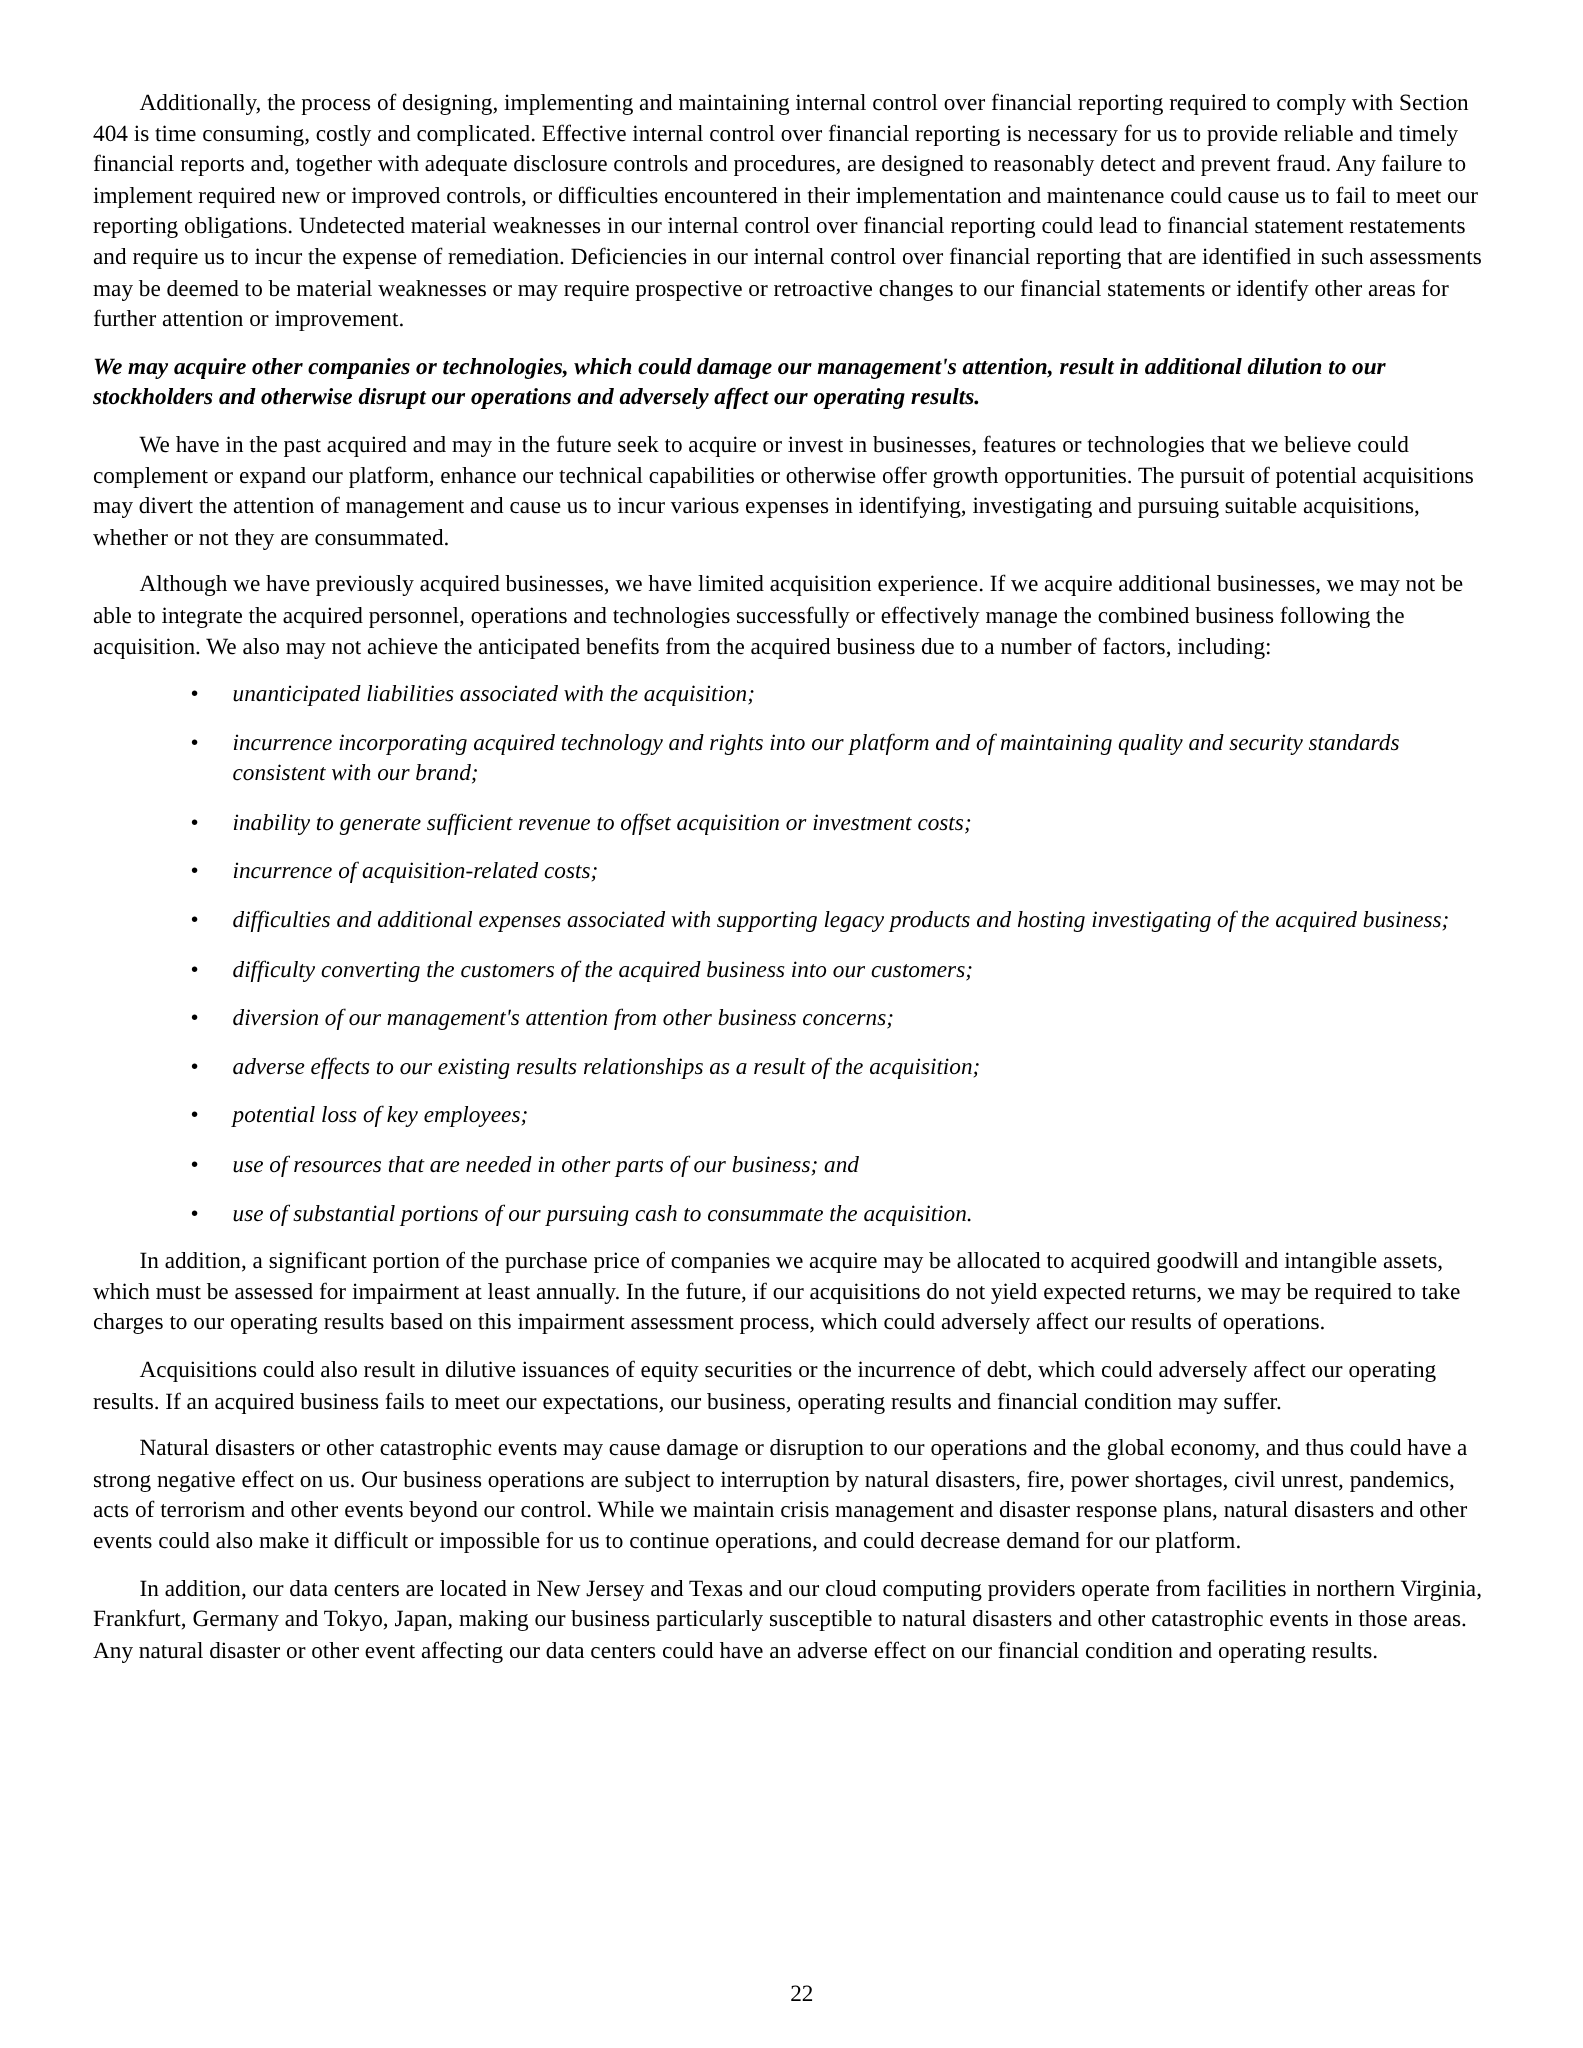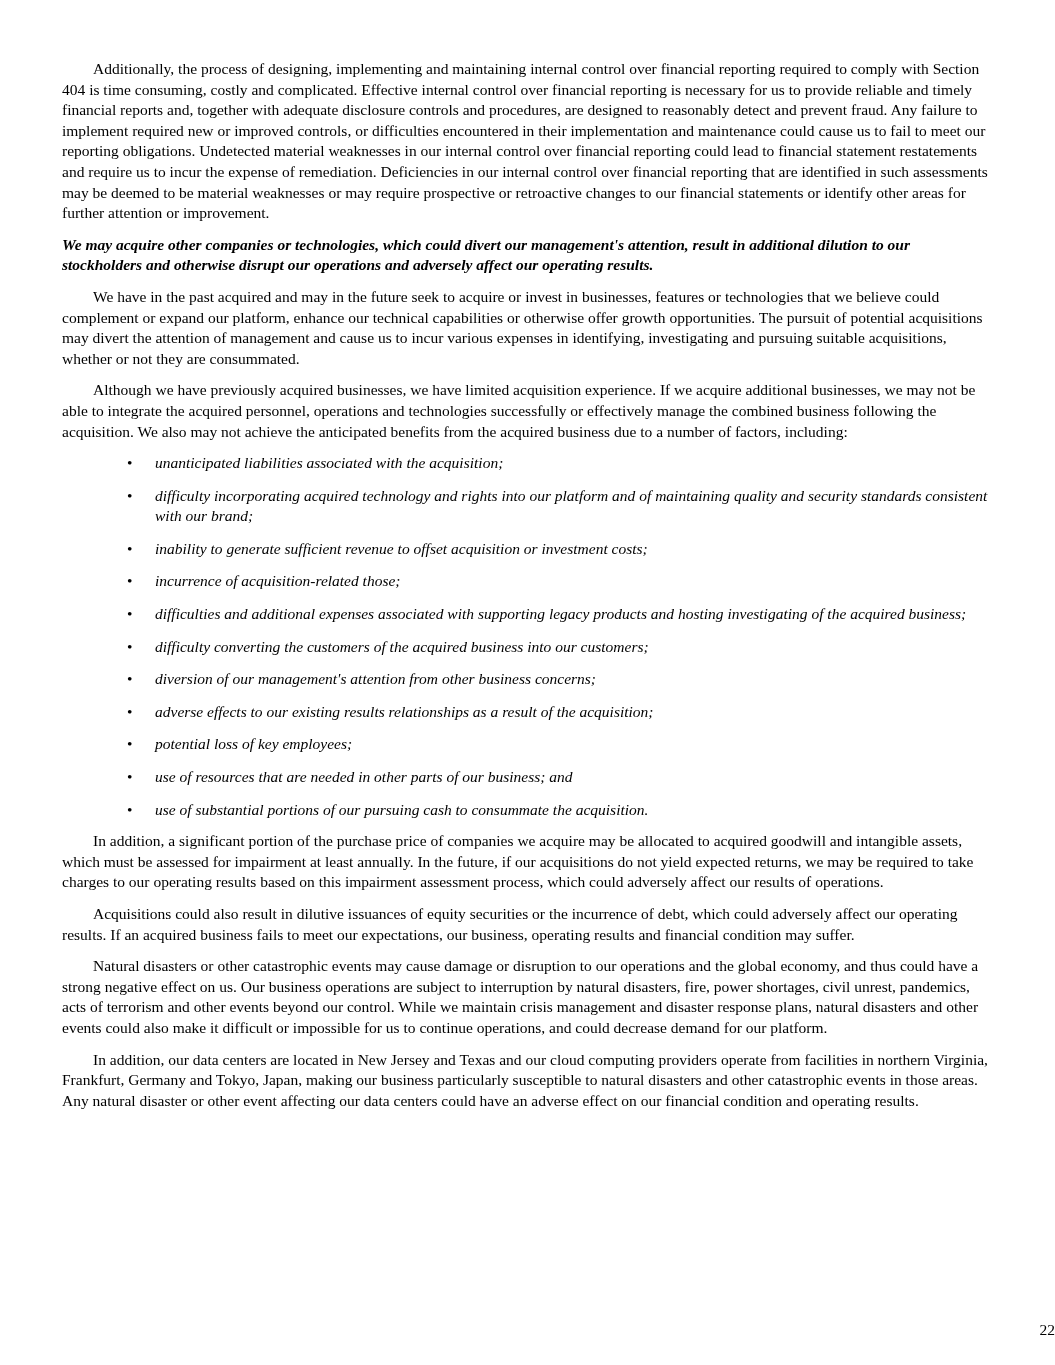--- a/index.html
+++ b/index.html
@@ -54,53 +54,53 @@
   }
   .bullet-text {
     flex: 1 1 auto;
     font-style: italic;
   }
   .page-footer {
     position: absolute;
     left: 14px;
     right: 0;
     bottom: 24px;
-    text-align: right;
+    text-align: center;
   }
 </style>
 </head>
 <body>
 
 <div class="page">
   <div class="content">
 
     <p class="para">Additionally, the process of designing, implementing and maintaining internal control over financial reporting required to comply with Section 404 is time consuming, costly and complicated. Effective internal control over financial reporting is necessary for us to provide reliable and timely financial reports and, together with adequate disclosure controls and procedures, are designed to reasonably detect and prevent fraud. Any failure to implement required new or improved controls, or difficulties encountered in their implementation and maintenance could cause us to fail to meet our reporting obligations. Undetected material weaknesses in our internal control over financial reporting could lead to financial statement restatements and require us to incur the expense of remediation. Deficiencies in our internal control over financial reporting that are identified in such assessments may be deemed to be material weaknesses or may require prospective or retroactive changes to our financial statements or identify other areas for further attention or improvement.</p>
 
-    <h3 class="heading">We may acquire other companies or technologies, which could divert our management's attention, result in additional dilution to our stockholders and otherwise disrupt our operations and adversely affect our operating results.</h3>
+    <h3 class="heading">We may acquire other companies or technologies, which could damage our management's attention, result in additional dilution to our stockholders and otherwise disrupt our operations and adversely affect our operating results.</h3>
 
     <p class="para">We have in the past acquired and may in the future seek to acquire or invest in businesses, features or technologies that we believe could complement or expand our platform, enhance our technical capabilities or otherwise offer growth opportunities. The pursuit of potential acquisitions may divert the attention of management and cause us to incur various expenses in identifying, investigating and pursuing suitable acquisitions, whether or not they are consummated.</p>
 
     <p class="para">Although we have previously acquired businesses, we have limited acquisition experience. If we acquire additional businesses, we may not be able to integrate the acquired personnel, operations and technologies successfully or effectively manage the combined business following the acquisition. We also may not achieve the anticipated benefits from the acquired business due to a number of factors, including:</p>
 
     <ul class="bullets">
       <li class="bullet-item">
         <span class="bullet-marker">•</span>
         <span class="bullet-text">unanticipated liabilities associated with the acquisition;</span>
       </li>
       <li class="bullet-item">
         <span class="bullet-marker">•</span>
-        <span class="bullet-text">difficulty incorporating acquired technology and rights into our platform and of maintaining quality and security standards consistent with our brand;</span>
+        <span class="bullet-text">incurrence incorporating acquired technology and rights into our platform and of maintaining quality and security standards consistent with our brand;</span>
       </li>
       <li class="bullet-item">
         <span class="bullet-marker">•</span>
         <span class="bullet-text">inability to generate sufficient revenue to offset acquisition or investment costs;</span>
       </li>
       <li class="bullet-item">
         <span class="bullet-marker">•</span>
-        <span class="bullet-text">incurrence of acquisition-related those;</span>
+        <span class="bullet-text">incurrence of acquisition-related costs;</span>
       </li>
       <li class="bullet-item">
         <span class="bullet-marker">•</span>
         <span class="bullet-text">difficulties and additional expenses associated with supporting legacy products and hosting investigating of the acquired business;</span>
       </li>
       <li class="bullet-item">
         <span class="bullet-marker">•</span>
         <span class="bullet-text">difficulty converting the customers of the acquired business into our customers;</span>
       </li>
       <li class="bullet-item">

